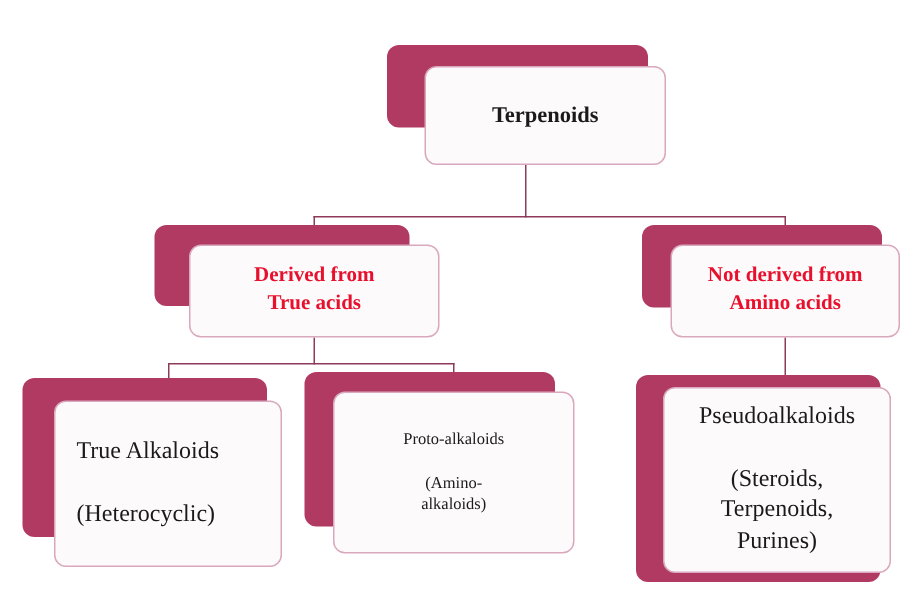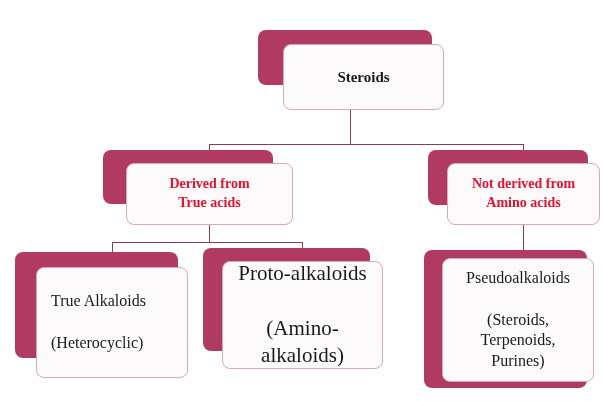--- a/index.html
+++ b/index.html
@@ -67,21 +67,21 @@
   #n-true { left: 15px; top: 252px; width: 173px; height: 126px; }
   #n-true .shadow { left: 0; top: 0; width: 163px; height: 106px; }
   #n-true .card   { left: 21px; top: 15px; width: 152px; height: 111px;
                     font-size: 16px; line-height: 1.3;
                     text-align: left; padding-left: 14px;
                     justify-content: flex-start; }
 
   #n-proto { left: 203px; top: 248px; width: 180px; height: 121px; }
   #n-proto .shadow { left: 0; top: 0; width: 167px; height: 103px; }
   #n-proto .card   { left: 19px; top: 13px; width: 161px; height: 108px;
-                     font-size: 21px; line-height: 1.3; }
+                     font-size: 11px; line-height: 1.3; }
 
   #n-pseudo { left: 424px; top: 250px; width: 172px; height: 106px; }
   #n-pseudo .shadow { left: 0; top: 0; width: 163px; height: 138px; }
   #n-pseudo .card   { left: 18px; top: 8px; width: 152px; height: 124px;
                       font-size: 16px; line-height: 1.3; }
 
   
 
   #l-root-stem       { left: 350px; top: 110px; width: 1px; height: 35px; }
   #l-root-bar        { left: 209px; top: 144px; width: 315px; height: 1px; }
@@ -105,21 +105,21 @@
   <div class="line" id="l-derived-drop"></div>
   <div class="line" id="l-notderived-drop"></div>
   <div class="line" id="l-derived-stem"></div>
   <div class="line" id="l-derived-bar"></div>
   <div class="line" id="l-true-drop"></div>
   <div class="line" id="l-proto-drop"></div>
   <div class="line" id="l-pseudo-stem"></div>
 
   <div class="node" id="n-root">
     <div class="shadow"></div>
-    <div class="card">Steroids</div>
+    <div class="card">Terpenoids</div>
   </div>
 
   <div class="node" id="n-derived">
     <div class="shadow"></div>
     <div class="card">Derived from
 True acids</div>
   </div>
 
   <div class="node" id="n-notderived">
     <div class="shadow"></div>

